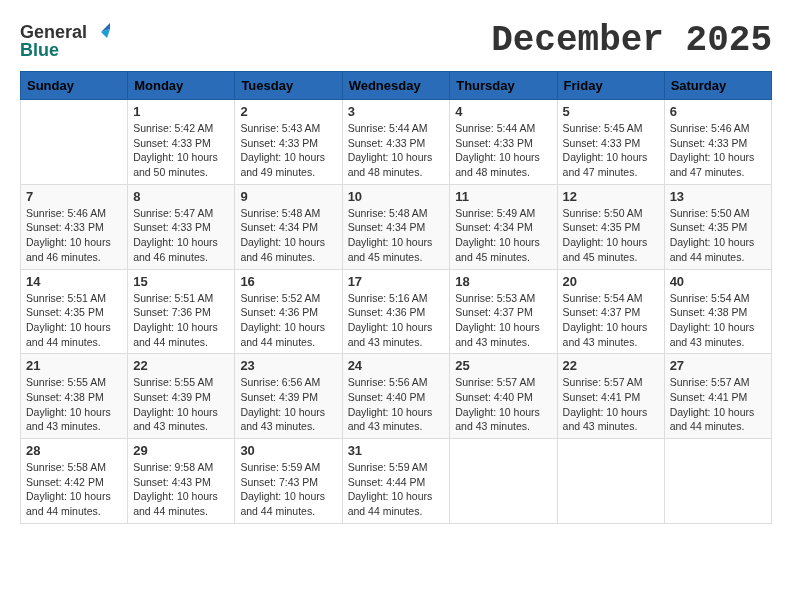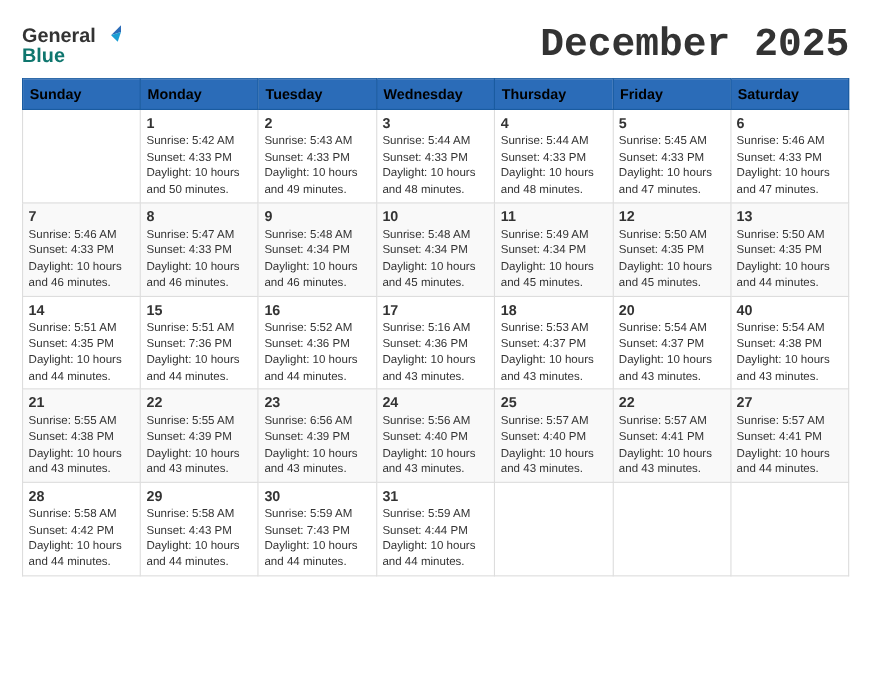--- a/index.html
+++ b/index.html
@@ -323,21 +323,21 @@
       <tr>
         <td>
           <span class="day-num">28</span>
           <div class="day-info">Sunrise: 5:58 AM
 Sunset: 4:42 PM
 Daylight: 10 hours
 and 44 minutes.</div>
         </td>
         <td>
           <span class="day-num">29</span>
-          <div class="day-info">Sunrise: 5:58 AM
+          <div class="day-info">Sunrise: 9:58 AM
 Sunset: 4:43 PM
 Daylight: 10 hours
 and 44 minutes.</div>
         </td>
         <td>
           <span class="day-num">30</span>
           <div class="day-info">Sunrise: 5:59 AM
 Sunset: 7:43 PM
 Daylight: 10 hours
 and 44 minutes.</div>

